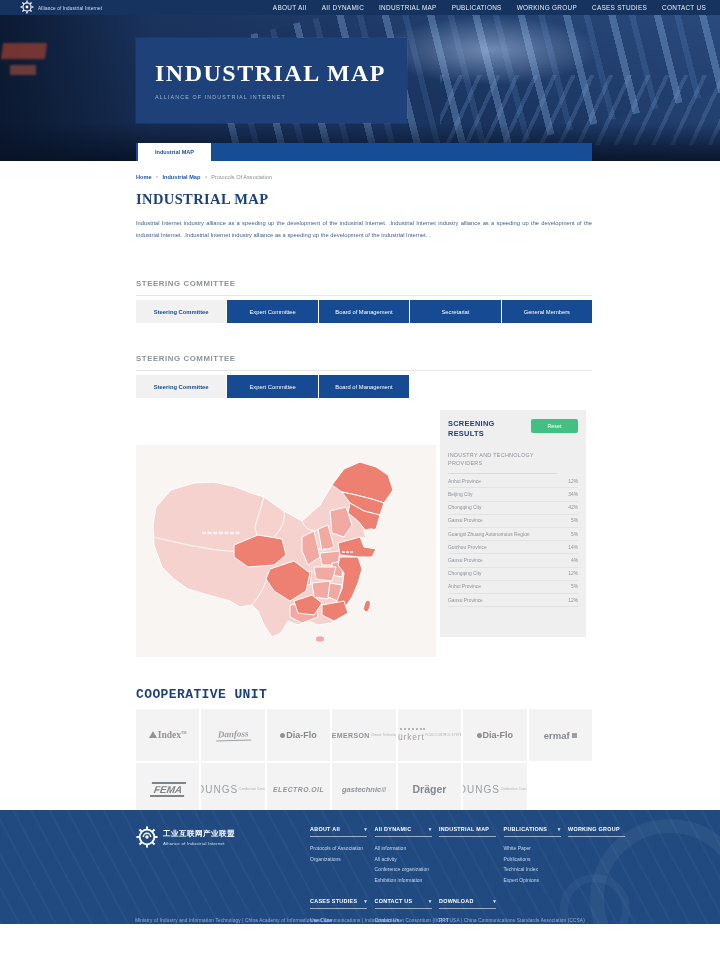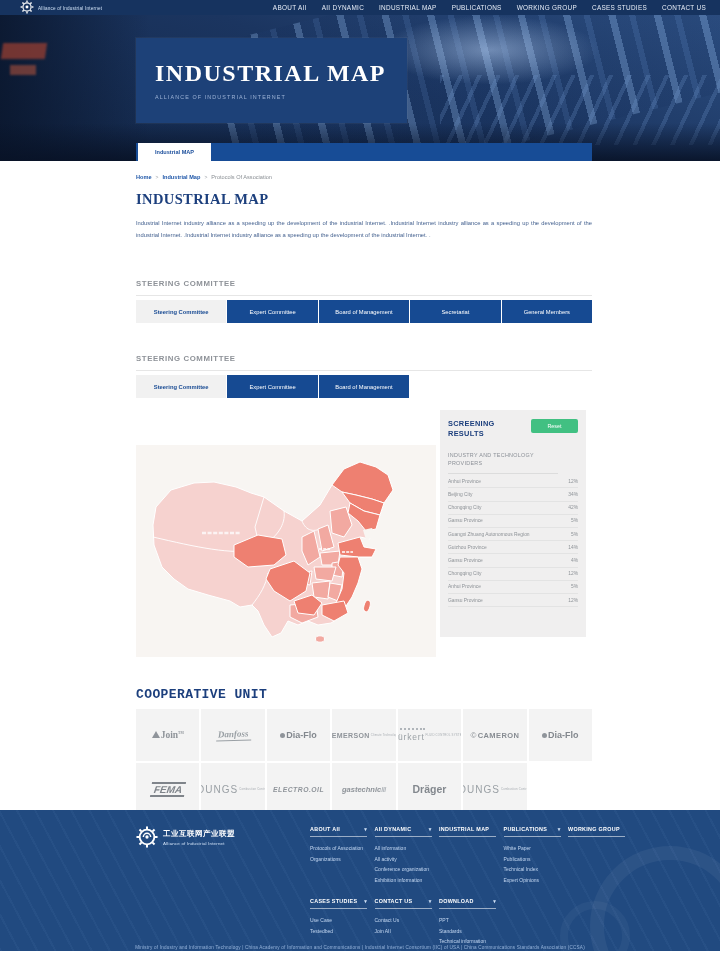--- a/index.html
+++ b/index.html
@@ -88,21 +88,21 @@
   .lg-cameron .cc { font-size:8px; font-weight:normal; margin-right:1px; }
   .lg-ermaf { font-weight:bold; font-size:9.5px; color:#83888e; display:flex; align-items:center; }
   .lg-fema { font-style:italic; font-weight:bold; font-size:10px; color:#7f848a; border-top:2px solid #7f848a; border-bottom:2px solid #7f848a; padding:0 3px; transform:skewX(-8deg); }
   .lg-dungs { font-size:10px; color:#9aa0a5; letter-spacing:1px; font-weight:400; }
   .lg-electro { font-style:italic; font-weight:bold; font-size:6.8px; color:#8f949a; letter-spacing:.5px; }
   .lg-drager { font-weight:bold; font-size:10.5px; color:#83888e; }
   .lg-gastechnic { font-style:italic; font-weight:bold; font-size:7.5px; color:#8f949a; }
   .lg-gastechnic .slashes { font-style:normal; letter-spacing:-.5px; color:#b0b5ba; }
 
   
-  .footer { position:absolute; left:0; top:810px; width:720px; height:141px; background:#214a80; overflow:hidden; }
+  .footer { position:absolute; left:0; top:810px; width:720px; height:114px; background:#214a80; overflow:hidden; }
   .footer-pattern { position:absolute; inset:0; background:repeating-linear-gradient(62deg, rgba(140,185,235,.05) 0 2px, transparent 2px 16px); }
   .footer-circle1 { position:absolute; right:-30px; bottom:-55px; width:160px; height:160px; border-radius:50%; border:14px solid rgba(255,255,255,.05); }
   .footer-circle2 { position:absolute; right:90px; bottom:-20px; width:70px; height:70px; border-radius:50%; border:8px solid rgba(255,255,255,.04); }
   .footer-logo { position:absolute; left:136px; top:16px; display:flex; gap:5px; align-items:center; }
   .footer-logo svg { width:22px; height:22px; }
   .fl-zh { color:#fff; font-size:7.5px; font-weight:bold; letter-spacing:.5px; }
   .fl-en { color:#cfe0f5; font-size:4.4px; margin-top:2px; letter-spacing:.2px; }
   .f-cols { position:absolute; left:310px; top:16px; display:flex; }
   .f-cols.row2 { top:88px; }
   .f-col { width:64.5px; }
@@ -296,21 +296,21 @@
             <span class="s-name">Gansu Province</span>
             <span class="s-val">12%</span>
           </div>
       </div>
     </aside>
   </div>
 
   <h2 class="coop-title">COOPERATIVE UNIT</h2>
   <div class="logo-grid">
     <div class="logo-cell">
-        <span class="lg lg-delta"><span class="tri-icon"></span><span>Join</span><sup>TM</sup></span>
+        <span class="lg lg-delta"><span class="tri-icon"></span><span>Index</span><sup>TM</sup></span>
       </div>
     <div class="logo-cell">
         <span class="lg lg-danfoss">Danfoss</span>
       </div>
     <div class="logo-cell">
         <span class="lg lg-diaflo">
           <span class="dot-icon"></span>
           <span>Dia-Flo</span>
         </span>
       </div>
@@ -321,29 +321,32 @@
           <span class="lg-sub">Climate Technologies</span>
         </span>
     </div>
     <div class="logo-cell">
       <span class="lg lg-stack">
           <span class="lg-burkert">bürkert</span>
           <span class="lg-sub">FLUID CONTROL SYSTEMS</span>
         </span>
     </div>
     <div class="logo-cell">
-        <span class="lg lg-cameron"><span class="cc">©</span><span>CAMERON</span></span>
-      </div>
-    <div class="logo-cell">
         <span class="lg lg-diaflo">
           <span class="dot-icon"></span>
           <span>Dia-Flo</span>
         </span>
       </div>
 
+    <div class="logo-cell">
+        <span class="lg lg-ermaf">
+          <span>ermaf</span>
+          <span class="sq-icon"></span>
+        </span>
+      </div>
     <div class="logo-cell">
         <span class="lg lg-fema">FEMA</span>
       </div>
     <div class="logo-cell">
       <span class="lg lg-stack">
           <span class="lg-dungs">DUNGS</span>
           <span class="lg-sub">Combustion Controls</span>
         </span>
     </div>
     <div class="logo-cell">

